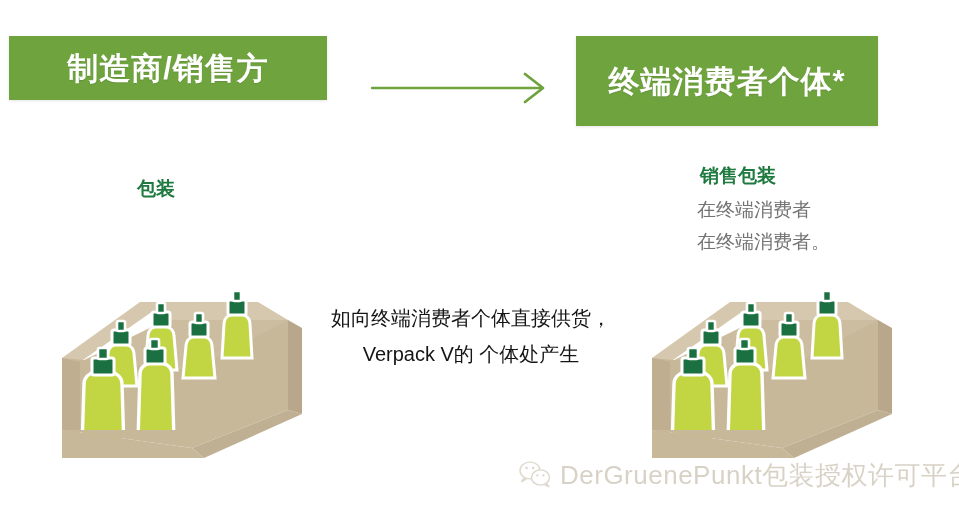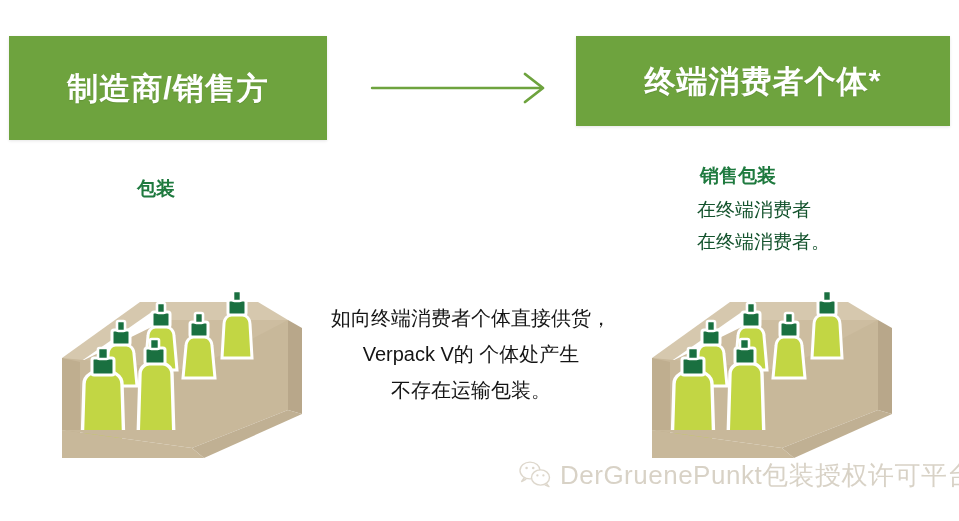--- a/index.html
+++ b/index.html
@@ -30,22 +30,22 @@
   }
   .hdr-box .hdr-text {
     color: #ffffff;
     font-size: 31px;
     font-weight: bold;
     letter-spacing: 1px;
     line-height: 1;
     white-space: nowrap;
     text-shadow: 0 1px 1px rgba(0,0,0,0.10);
   }
-  #hdr-left  { left: 9px;   top: 36px; width: 318px; height: 104px; }
-  #hdr-right { left: 576px; top: 36px; width: 374px; height: 90px; }
+  #hdr-left  { left: 9px;   top: 36px; width: 318px; height: 64px; }
+  #hdr-right { left: 576px; top: 36px; width: 302px; height: 90px; }
 
   
   #flow-arrow {
     position: absolute;
     left: 368px;
     top: 62px;
     width: 190px;
     height: 52px;
   }
 
@@ -58,21 +58,21 @@
     white-space: nowrap;
   }
   #label-left-pkg  { left: 137px; top: 160px; margin-top: 16px; }
   #label-right-pkg { left: 700px; top: 163px; font-family: Liberation Serif, serif; }
 
   #right-desc {
     position: absolute;
     left: 697px;
     top: 194px;
     width: 250px;
-    color: #14532d;
+    color: #737373;
     font-size: 19px;
     line-height: 32px;
   }
   #right-desc .dl { display: block; white-space: nowrap; }
 
   
   #center-para {
     position: absolute;
     left: 288px;
     top: 300px;
@@ -137,21 +137,20 @@
   <div id="label-right-pkg" class="green-label">销售包装</div>
 
   <div id="right-desc">
     <span class="dl">在终端消费者</span>
     <span class="dl">在终端消费者。</span>
   </div>
 
   <div id="center-para">
     <span class="pl">如向终端消费者个体直接供货，</span>
     <span class="pl">Verpack V的 个体处产生</span>
-    <span class="pl">不存在运输包装。</span>
   </div>
 
   <div id="crate-left" class="crate">
     <svg width="248" height="200" viewBox="0 0 248 200" aria-hidden="true">
 
       <polygon points="0,96 78,40 104,40 18,100" fill="#d6c8ae"></polygon>
 
       <polygon points="78,40 196,40 226,58 104,58" fill="#d6c8ae"></polygon>
 
       <polygon points="18,100 104,58 226,58 226,70 120,112 18,112" fill="#cdbda0"></polygon>

